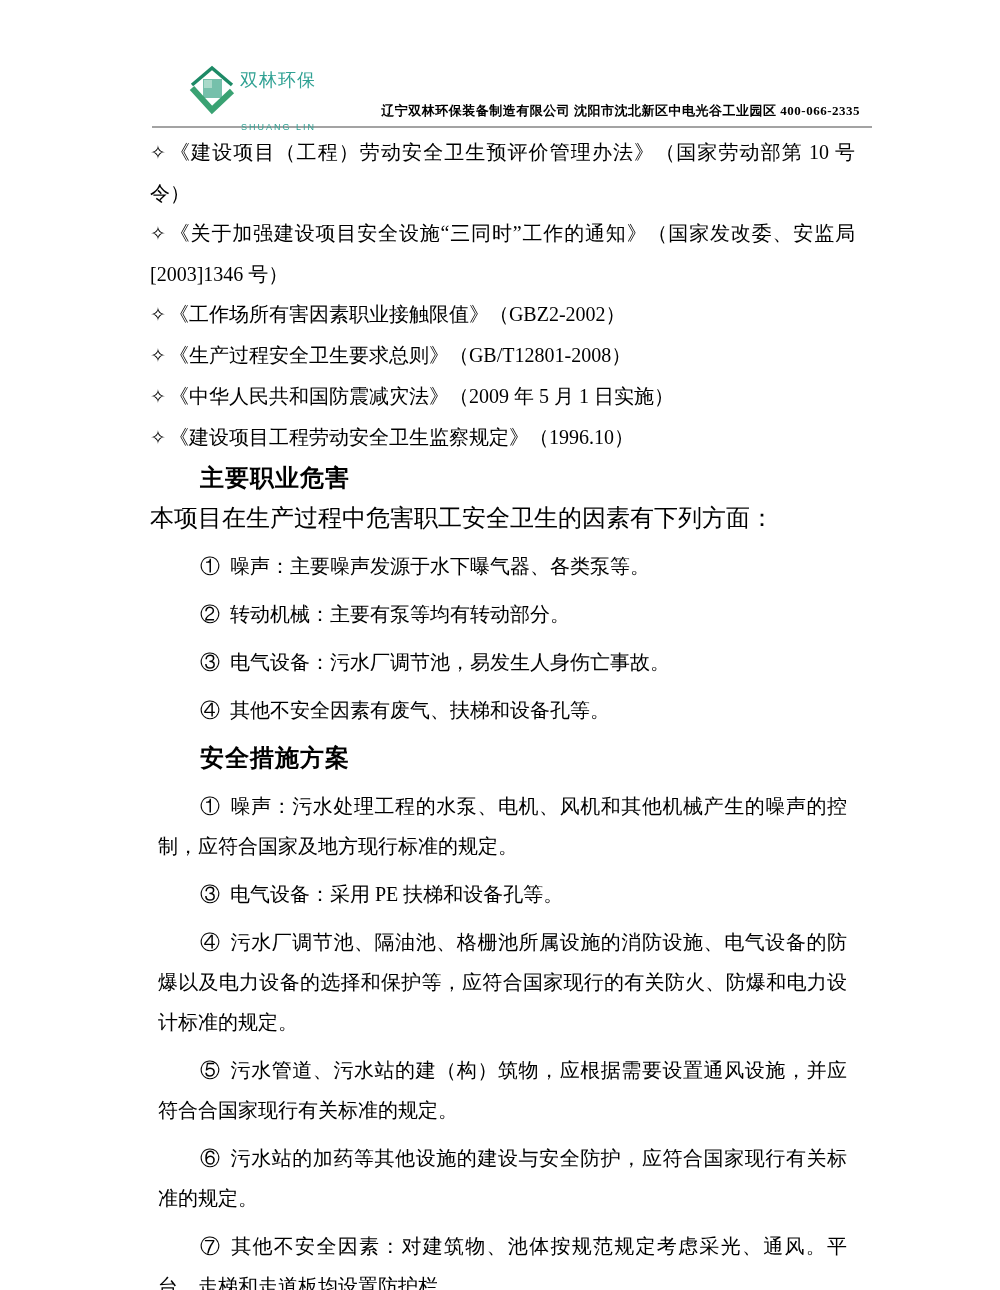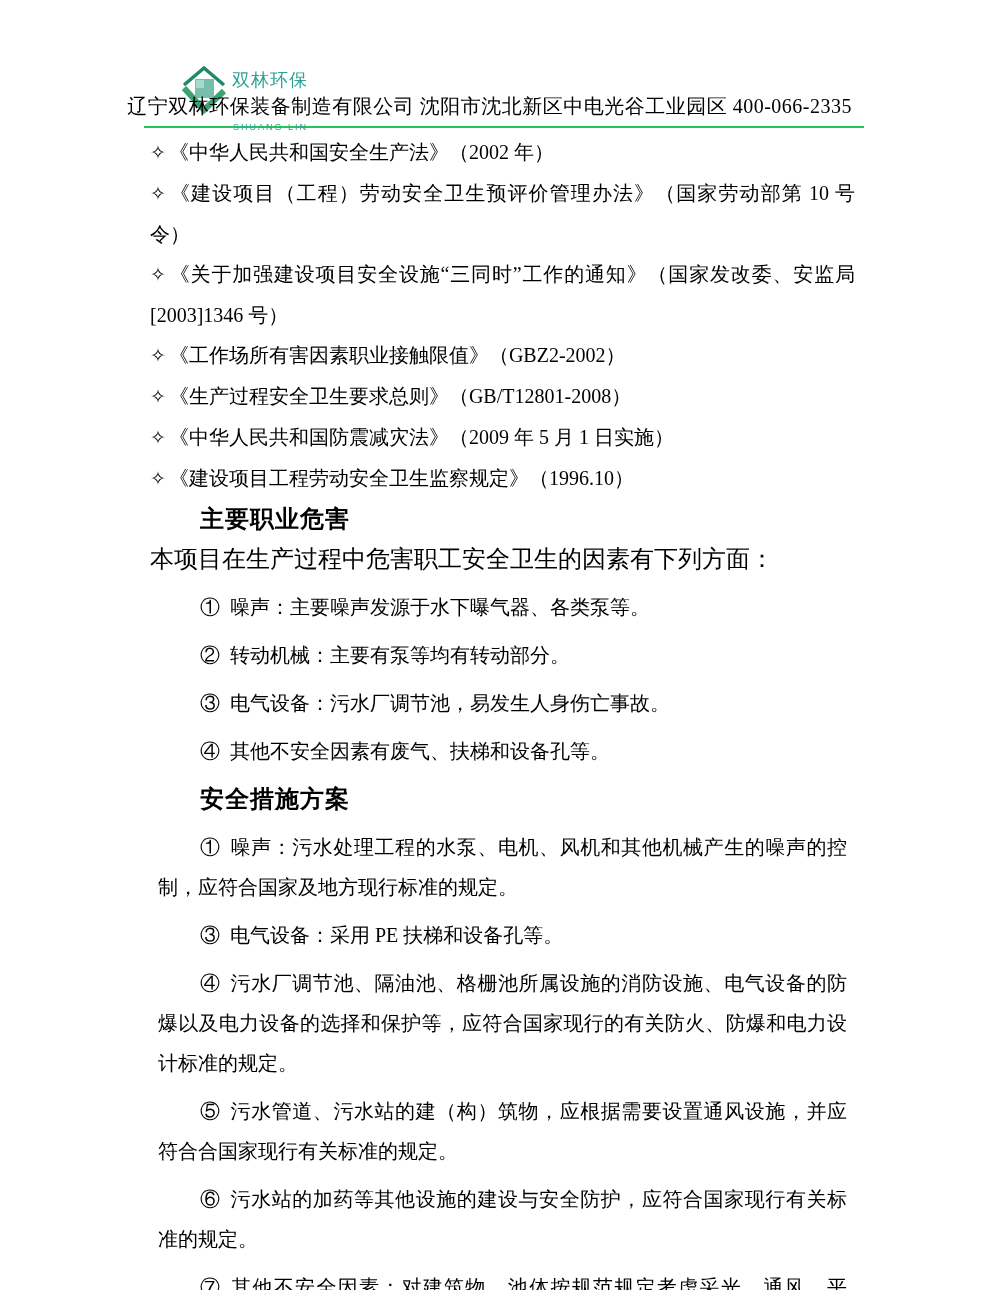--- a/index.html
+++ b/index.html
@@ -10,24 +10,24 @@
     background: #ffffff;
     color: #000000;
     font-family: "Liberation Serif", "DejaVu Serif", serif;
     overflow: hidden;
   }
 
   
   .header {
     position: absolute;
     top: 62px;
-    left: 144px;
+    left: 152px;
     width: 720px;
     height: 64px;
-    border-bottom: 2px solid #22c55e;
+    border-bottom: 2px solid #a3a3a3;
   }
   .logo {
     position: absolute;
     left: 36px;
     top: 2px;
     display: flex;
     align-items: flex-start;
   }
   .logo-mark { display: block; }
   .logo-text { margin-left: 4px; margin-top: 6px; }
@@ -46,22 +46,22 @@
     color: #2fa193;
     letter-spacing: 2px;
     text-align: right;
     white-space: nowrap;
     margin-top: 32px;
   }
   .company-line {
     position: absolute;
     right: 12px;
     bottom: 6px;
-    font-size: 20px;
-    font-weight: normal;
+    font-size: 13px;
+    font-weight: bold;
     letter-spacing: 0.5px;
     white-space: nowrap;
   }
 
   
   .content {
     position: absolute;
     top: 132px;
     left: 150px;
     width: 705px;
@@ -112,21 +112,20 @@
       <div class="logo-text">
         <div class="logo-cn">双林环保</div>
         <div class="logo-en">SHUANG LIN</div>
       </div>
     </div>
     <div class="company-line">辽宁双林环保装备制造有限公司 沈阳市沈北新区中电光谷工业园区 400-066-2335</div>
   </header>
 
   <main class="content">
 
-    <p class="reg"><span class="bullet">✧</span><span>《中华人民共和国安全生产法》（2002 年）</span></p>
     <p class="reg"><span class="bullet">✧</span><span>《建设项目（工程）劳动安全卫生预评价管理办法》（国家劳动部第 10 号令）</span></p>
     <p class="reg"><span class="bullet">✧</span><span>《关于加强建设项目安全设施“三同时”工作的通知》（国家发改委、安监局[2003]1346 号）</span></p>
     <p class="reg"><span class="bullet">✧</span><span>《工作场所有害因素职业接触限值》（GBZ2-2002）</span></p>
     <p class="reg"><span class="bullet">✧</span><span>《生产过程安全卫生要求总则》（GB/T12801-2008）</span></p>
     <p class="reg"><span class="bullet">✧</span><span>《中华人民共和国防震减灾法》（2009 年 5 月 1 日实施）</span></p>
     <p class="reg"><span class="bullet">✧</span><span>《建设项目工程劳动安全卫生监察规定》（1996.10）</span></p>
 
     <h2 class="sec-title">主要职业危害</h2>
     <p class="body-p">本项目在生产过程中危害职工安全卫生的因素有下列方面：</p>
 

